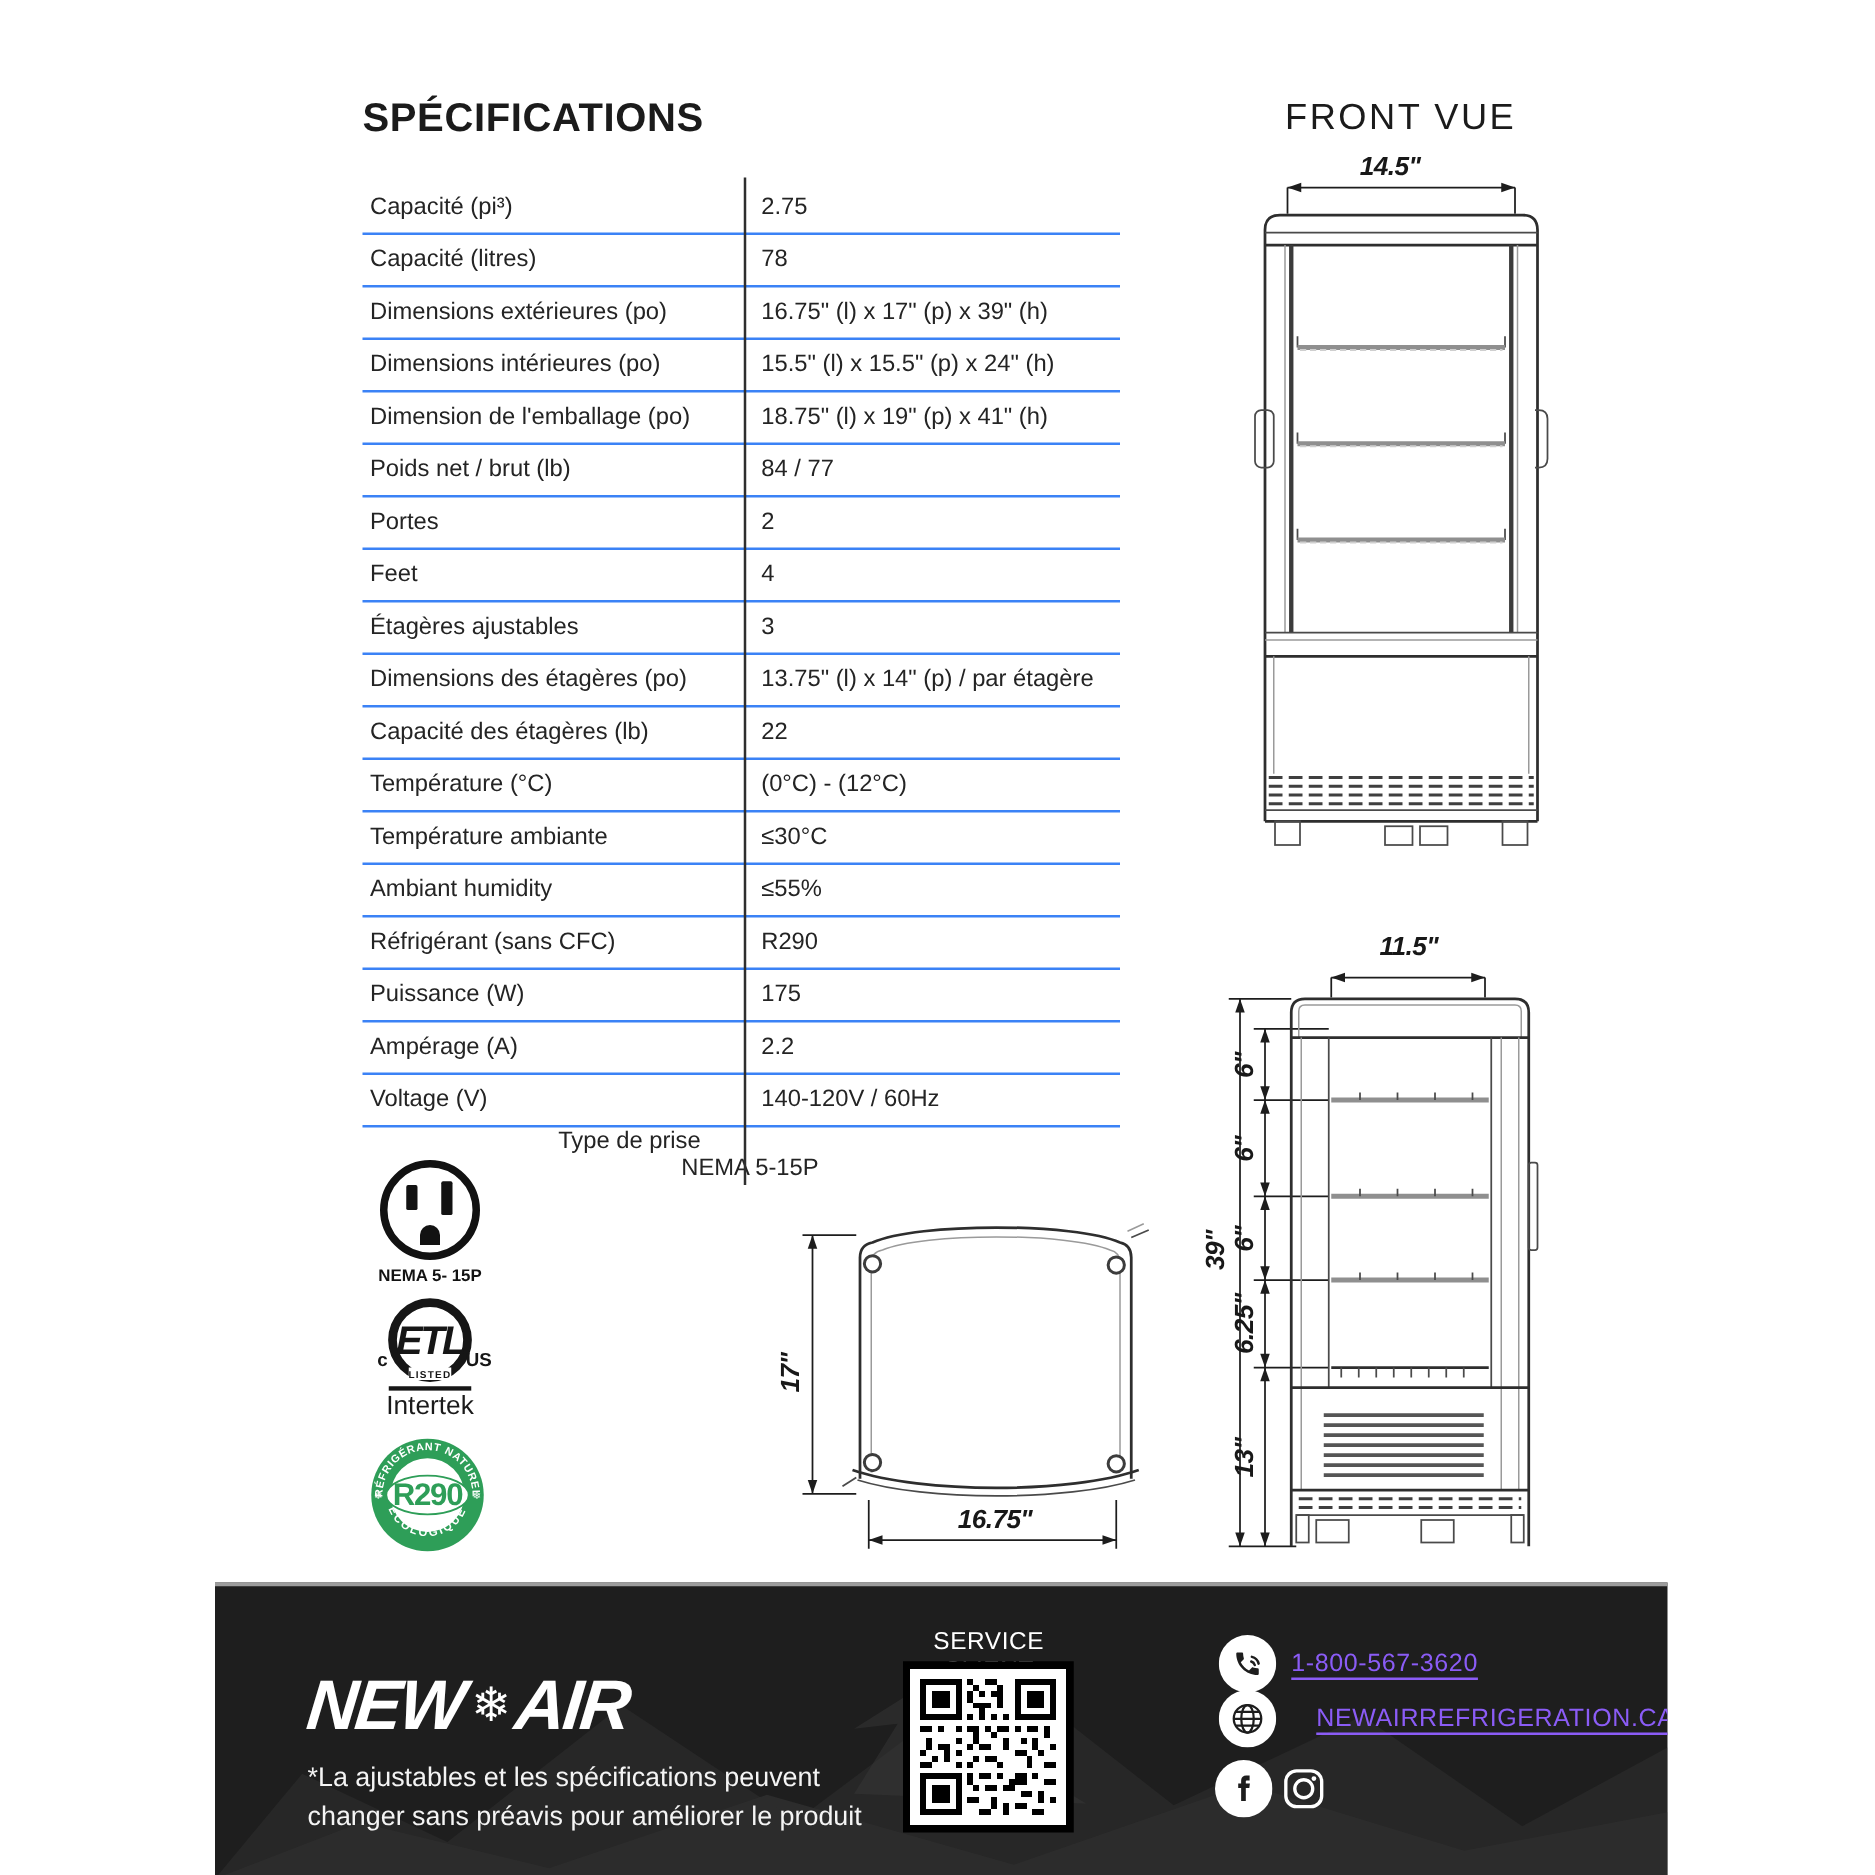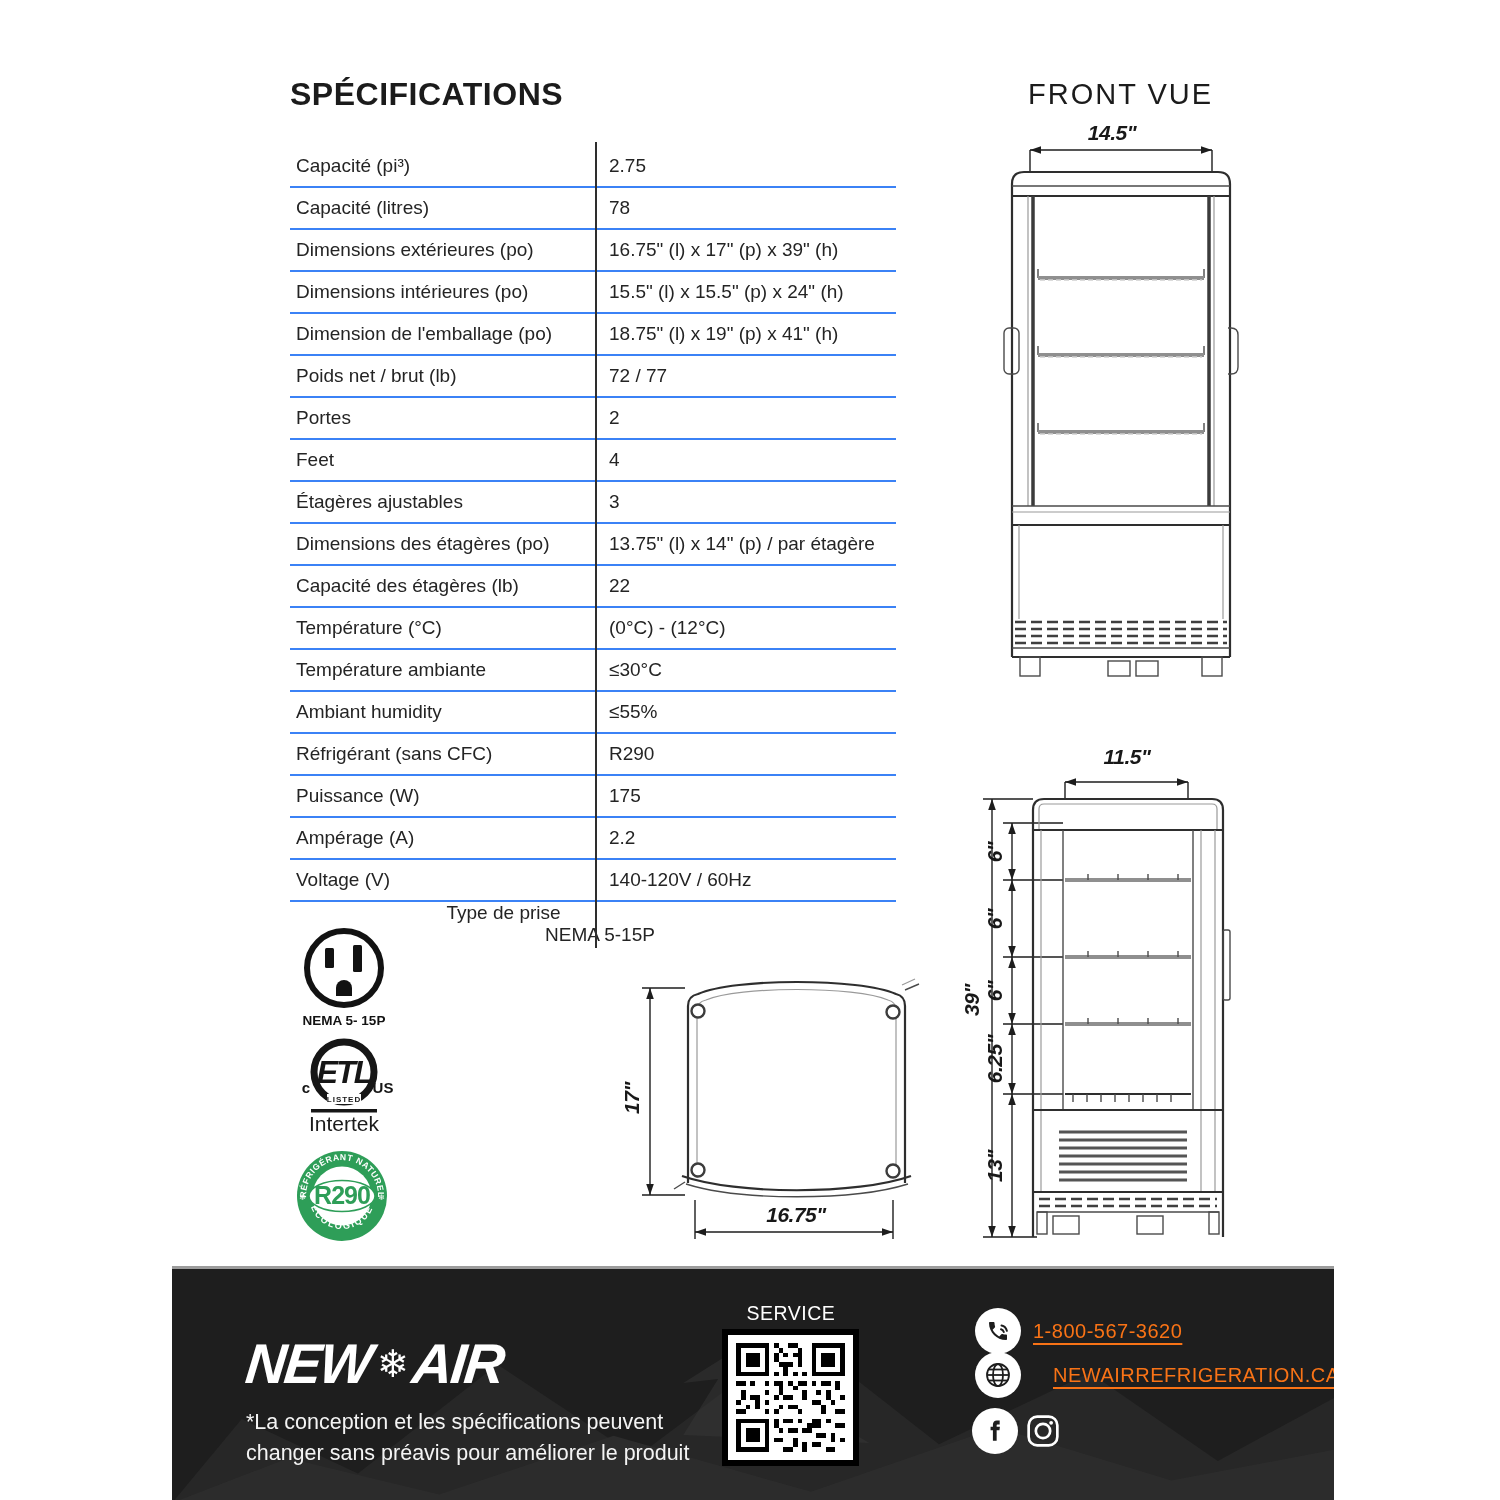--- a/index.html
+++ b/index.html
@@ -58,21 +58,21 @@
   .brand .flake{display:inline-block;font-style:normal;font-size:38px;transform:skewX(6deg);
                 margin:0 6px;vertical-align:6px;font-family:"DejaVu Sans",sans-serif;}
   .disclaimer{position:absolute;left:74px;top:138px;font-size:21.5px;line-height:1.42;color:#f4f4f4;}
   .service-title{position:absolute;left:543px;top:33px;width:152px;text-align:center;
                  font-size:19.5px;letter-spacing:.5px;}
   .qr{position:absolute;left:550px;top:60px;}
   .contact-row{position:absolute;display:flex;align-items:center;gap:12px;}
   .row-phone{left:803px;top:39px;}
   .row-web{left:803px;top:83px;gap:32px;}
   .row-social{left:800px;top:139px;gap:3px;}
-  .contact-link{color:#f97316;font-size:20px;text-underline-offset:5px;
+  .contact-link{color:#8b5cf6;font-size:20px;text-underline-offset:5px;
                 letter-spacing:.5px;}
 </style>
 </head>
 <body>
 
 <div class="page">
 
   <div class="page-title">SPÉCIFICATIONS</div>
   <div class="front-title">FRONT VUE</div>
 
@@ -93,21 +93,21 @@
     <div class="spec-row">
         <div class="spec-label">Dimensions intérieures (po)</div>
         <div class="spec-value">15.5" (l) x 15.5" (p) x 24" (h)</div>
       </div>
     <div class="spec-row">
         <div class="spec-label">Dimension de l'emballage (po)</div>
         <div class="spec-value">18.75" (l) x 19" (p) x 41" (h)</div>
       </div>
     <div class="spec-row">
         <div class="spec-label">Poids net / brut (lb)</div>
-        <div class="spec-value">72 / 77</div>
+        <div class="spec-value">84 / 77</div>
       </div>
     <div class="spec-row">
         <div class="spec-label">Portes</div>
         <div class="spec-value">2</div>
       </div>
     <div class="spec-row">
         <div class="spec-label">Feet</div>
         <div class="spec-value">4</div>
       </div>
     <div class="spec-row">
@@ -372,21 +372,21 @@
   </svg>
 
   <div class="footer">
     <div class="mtn mtn1"></div>
     <div class="mtn mtn2"></div>
     <div class="mtn mtn3"></div>
 
     <div class="brand"><span>NEW</span><span class="flake">❄</span><span>AIR</span></div>
 
     <div class="disclaimer">
-      <div>*La conception et les spécifications peuvent</div>
+      <div>*La ajustables et les spécifications peuvent</div>
       <div>changer sans préavis pour améliorer le produit</div>
     </div>
 
     <div class="service-title">SERVICE CLIENT</div>
 
     <svg class="qr" width="137" height="137" viewBox="0 0 29 29" shape-rendering="crispEdges">
       <rect width="29" height="29" fill="#000"></rect>
       <rect x="1.3" y="1.3" width="26.4" height="26.4" fill="#fff"></rect>
       <g fill="#000">
         <path d="M3 3h7v1H3zM3 4h1v5H3zM9 4h1v5H9zM3 9h7v1H3zM5 5h3v3H5z"></path>

